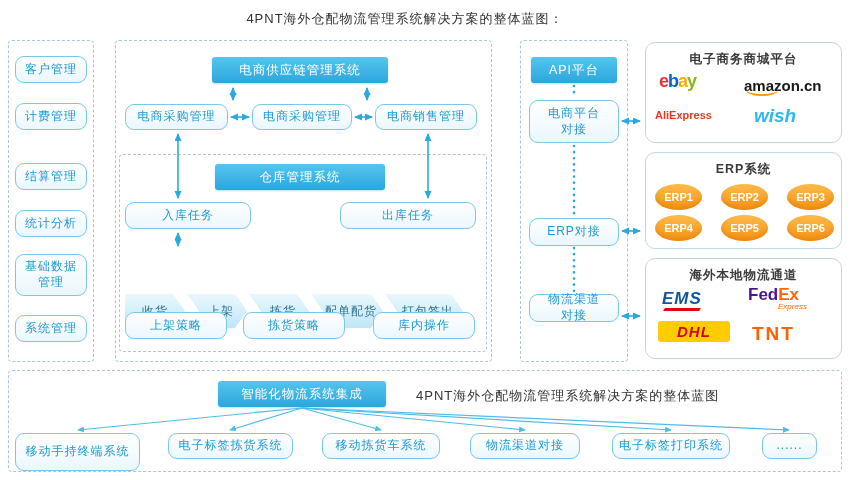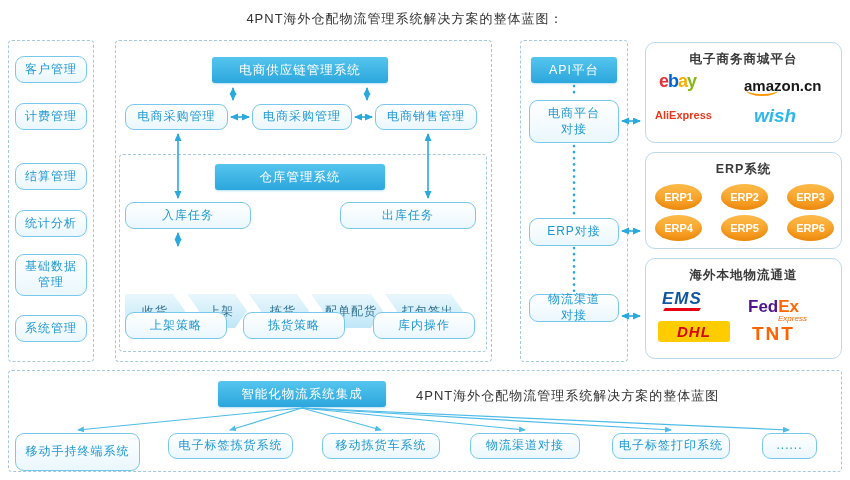--- a/index.html
+++ b/index.html
@@ -166,21 +166,21 @@
     <div class="oval" style="left:141px;top:31px">ERP3</div>
     <div class="oval" style="left:9px;top:62px">ERP4</div>
     <div class="oval" style="left:75px;top:62px">ERP5</div>
     <div class="oval" style="left:141px;top:62px">ERP6</div>
   </div>
 
   <div class="rbox" style="left:645px;top:258px;width:197px;height:101px">
     <div class="rbox-header">海外本地物流通道</div>
     <div class="logo ems" style="left:16px;top:30px">EMS</div>
     <div class="ems-swoosh" style="left:18px;top:49px"></div>
-    <div class="logo" style="left:102px;top:38px">
+    <div class="logo" style="left:102px;top:26px">
       <span class="fedex-fed">Fed</span><span class="fedex-ex">Ex</span>
       <span class="fedex-express">Express</span>
     </div>
     <div class="logo dhl" style="left:12px;top:62px">DHL</div>
     <div class="logo tnt" style="left:106px;top:64px">TNT</div>
   </div>
 
   <div class="bluebox" style="left:218px;top:381px;width:168px;height:26px">智能化物流系统集成</div>
   <div class="caption" style="left:416px;top:387px">4PNT海外仓配物流管理系统解决方案的整体蓝图</div>
 

